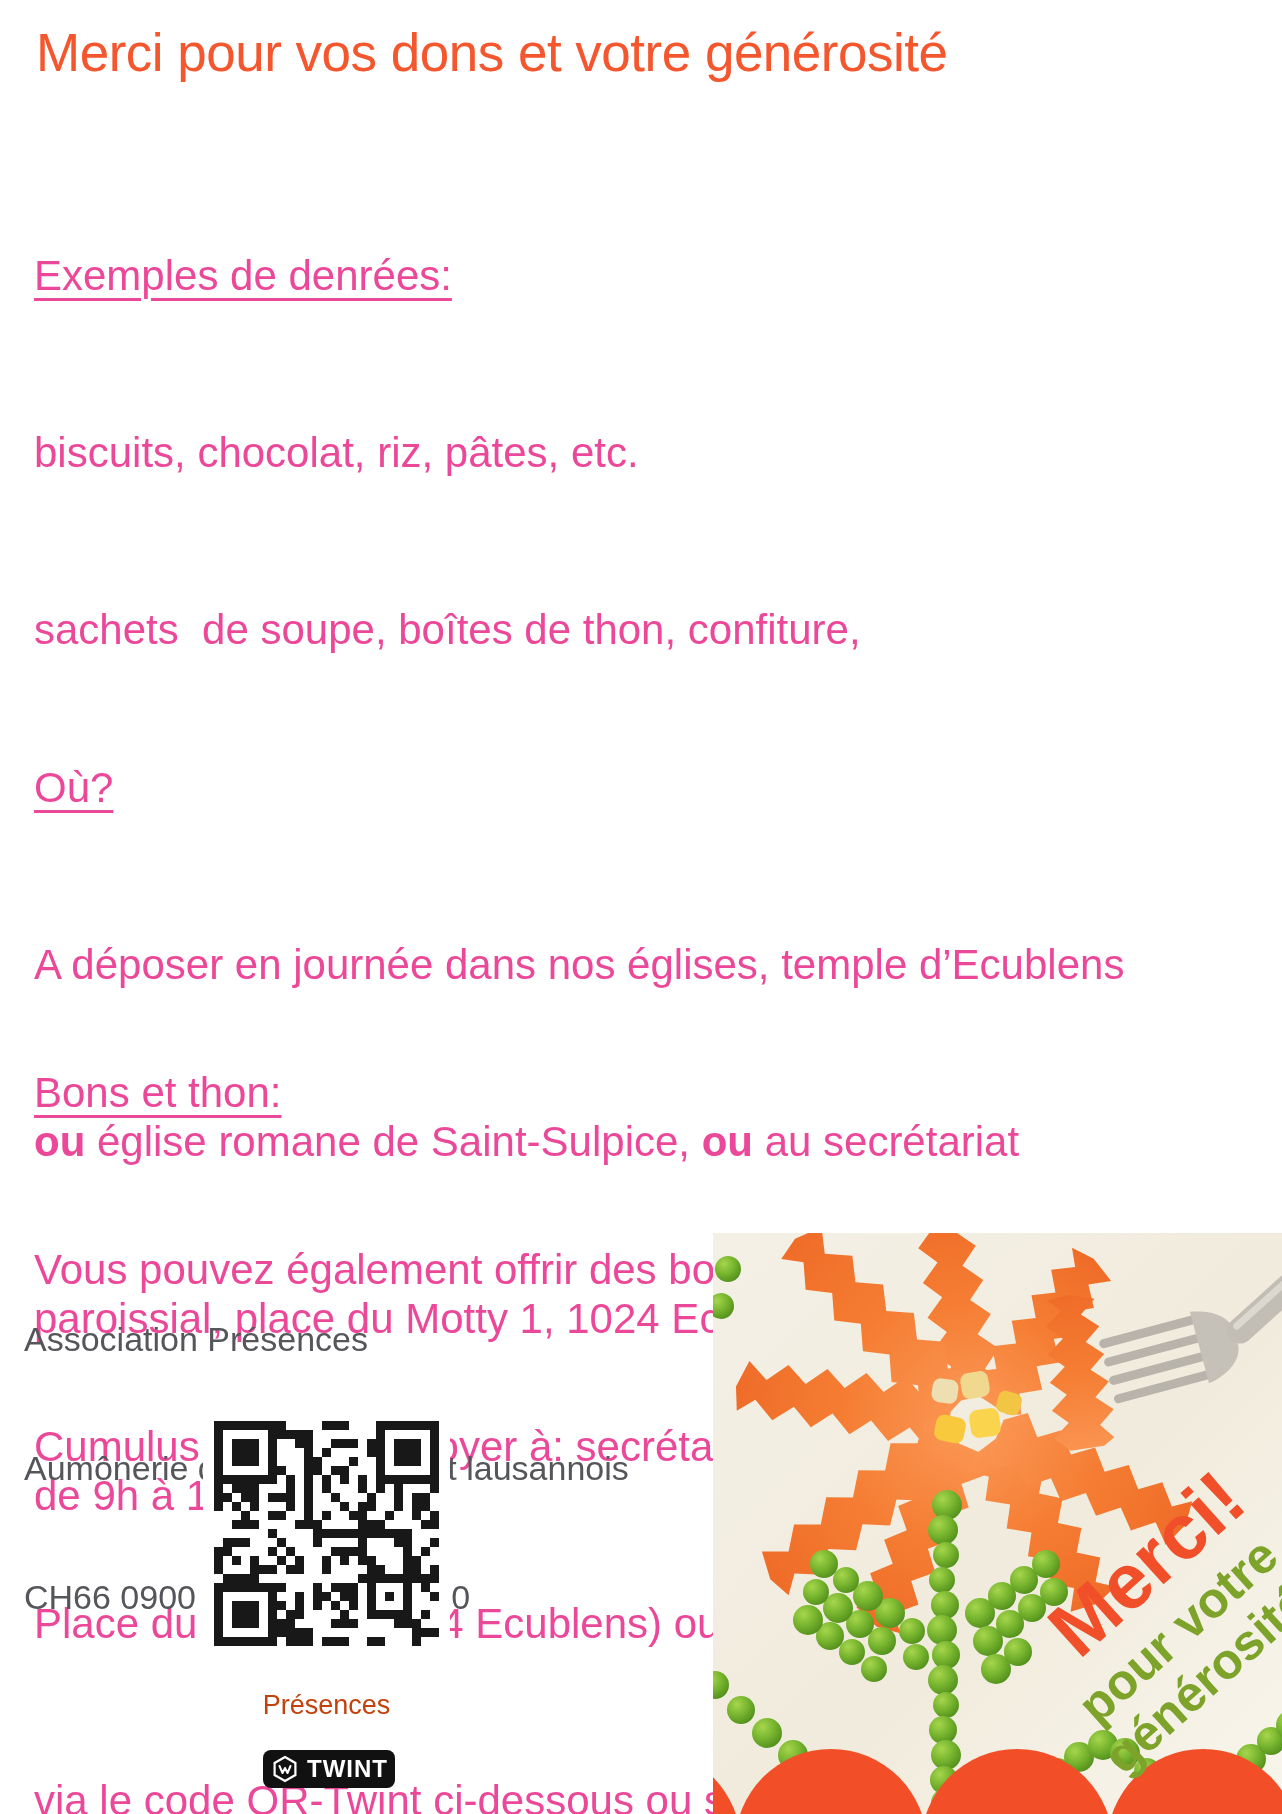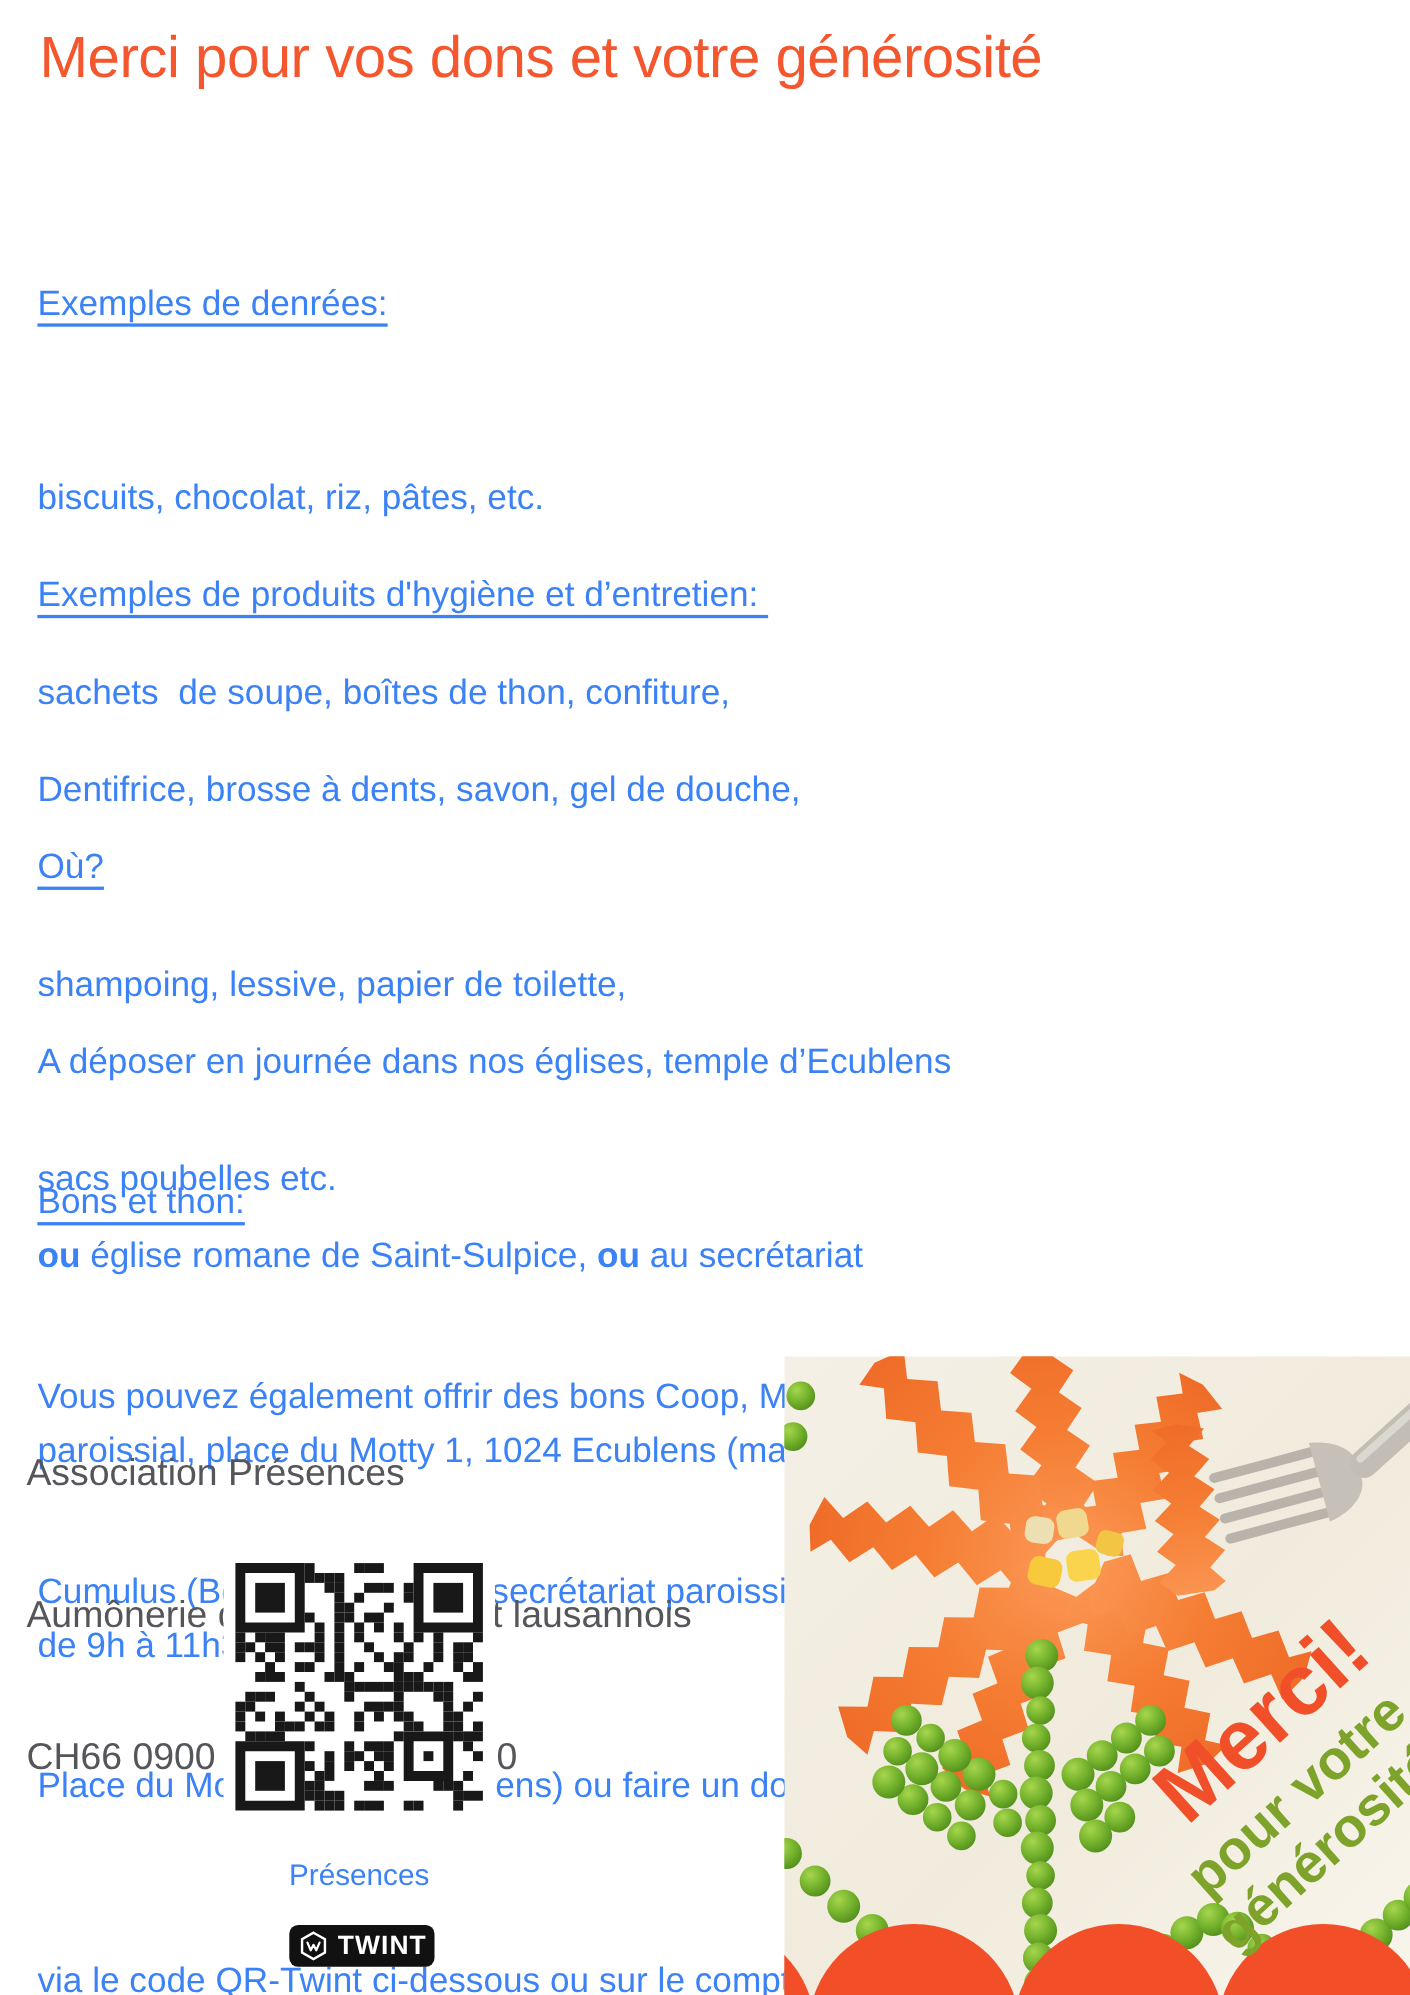--- a/index.html
+++ b/index.html
@@ -4,27 +4,27 @@
 <style>
   html,body{margin:0;padding:0;background:#ffffff;}
   .page{
     position:relative;width:1282px;height:1814px;background:#ffffff;
     font-family:"Liberation Sans",sans-serif;overflow:hidden;
   }
   .title{
     position:absolute;left:36px;top:22px;margin:0;
     font-size:53px;font-weight:normal;letter-spacing:-0.5px;color:#f4562d;white-space:pre;
   }
-  .sec{position:absolute;left:34px;color:#3b82f6;font-size:32px;line-height:59px;white-space:pre;}
+  .sec{position:absolute;left:34px;color:#ec4899;font-size:42px;line-height:59px;white-space:pre;}
   .sec .hd{text-decoration:underline;text-decoration-thickness:3px;text-underline-offset:8px;}
   .b{font-weight:bold;}
   .account{position:absolute;left:24px;top:1232px;color:#55565a;font-size:34px;line-height:43px;white-space:pre;}
   .qr{position:absolute;left:203px;top:1410px;width:247px;height:247px;}
   .qr-caption{position:absolute;left:203px;top:1690px;width:247px;text-align:center;
-    font-size:27px;color:#3b82f6;}
+    font-size:27px;color:#c2410c;}
   .twint{position:absolute;left:263px;top:1750px;width:132px;height:38px;background:#111111;
     border-radius:8px;display:flex;align-items:center;justify-content:center;gap:7px;}
   .twint-text{color:#ffffff;font-weight:bold;font-size:24px;letter-spacing:1px;}
   .photo{position:absolute;left:713px;top:1233px;width:569px;height:581px;}
   .photo svg{display:block;}
   .merci-txt{font-family:"Liberation Sans",sans-serif;font-weight:bold;}
   .thanks-txt{font-family:"Liberation Sans",sans-serif;font-weight:bold;}
 </style>
 </head>
 <body>
@@ -32,26 +32,20 @@
 <div class="page">
 
   <h1 class="title">Merci pour vos dons et votre générosité</h1>
 
   <section class="sec" style="top:128px">
     <div class="hd">Exemples de denrées:</div>
     <div>biscuits, chocolat, riz, pâtes, etc.</div>
     <div>sachets  de soupe, boîtes de thon, confiture,</div>
   </section>
 
-  <section class="sec" style="top:393px">
-    <div class="hd">Exemples de produits d'hygiène et d’entretien: </div>
-    <div>Dentifrice, brosse à dents, savon, gel de douche,</div>
-    <div>shampoing, lessive, papier de toilette,</div>
-    <div>sacs poubelles etc.</div>
-  </section>
 
   <section class="sec" style="top:640px">
     <div class="hd">Où?</div>
     <div>A déposer en journée dans nos églises, temple d’Ecublens</div>
     <div><span class="b">ou</span><span> église romane de Saint-Sulpice, </span><span class="b">ou</span><span> au secrétariat</span></div>
     <div>paroissial, place du Motty 1, 1024 Ecublens (mardi et jeudi</div>
     <div>de 9h à 11h30 ).</div>
   </section>
 
   <section class="sec" style="top:945px">

